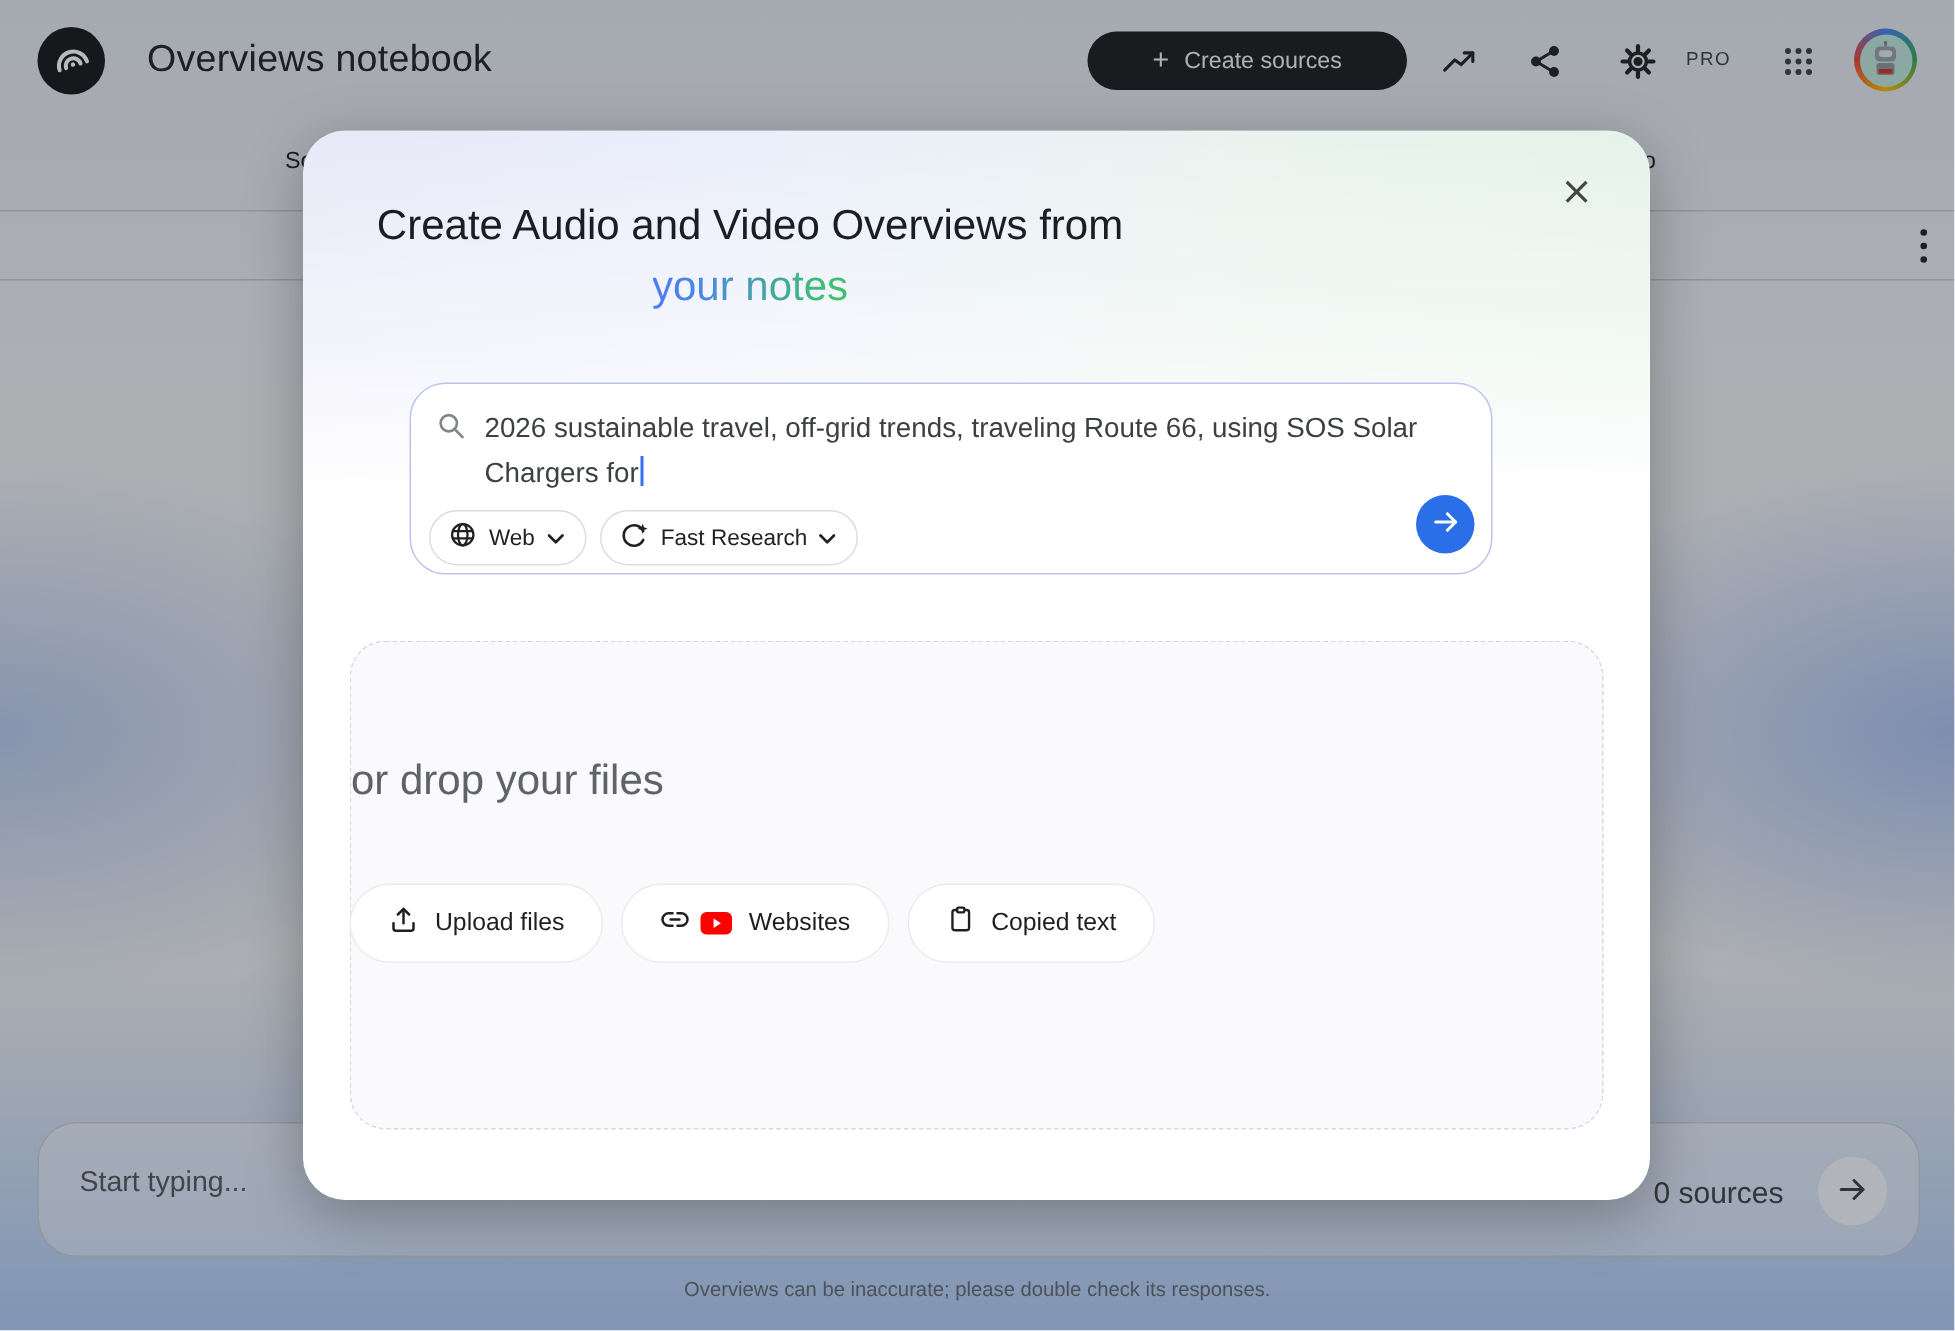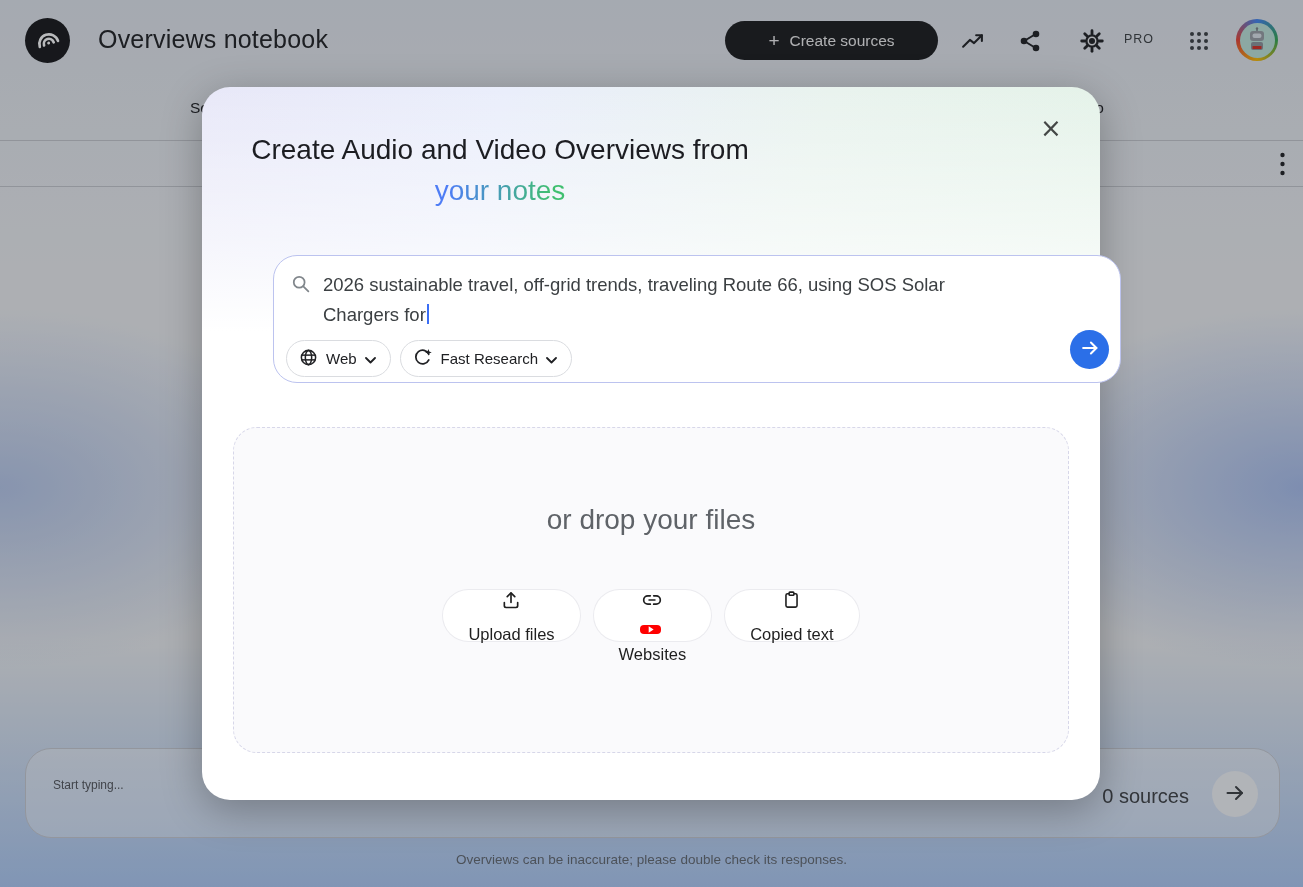--- a/index.html
+++ b/index.html
@@ -32,21 +32,21 @@
     background:conic-gradient(#4285f4, #34a853, #fbbc04, #ea4335, #4285f4);
     display:flex; align-items:center; justify-content:center; }
   .avatar-inner { width:35px; height:35px; border-radius:50%; background:#bfe5dc; display:flex; align-items:center; justify-content:center; overflow:hidden; }
 
   .tab-label { position:absolute; top:99px; font-size:15.5px; font-weight:500; color:#202124; }
   .rule { position:absolute; left:0; width:100%; height:0; border-top:1px solid #c6c9cf; }
   .kebab { position:absolute; left:1272px; top:150px; width:20px; height:28px; display:flex; align-items:center; justify-content:center; cursor:pointer; }
 
   .bottom-bar { position:absolute; left:25px; top:748px; width:1255px; height:90px; border-radius:26px;
     background:rgba(255,255,255,0.38); border:1px solid #c9ccd3; }
-  .start-typing { position:absolute; left:27px; top:29px; font-size:12px; color:#53565c; }
+  .start-typing { position:absolute; left:27px; top:29px; font-size:19px; color:#53565c; }
   .sources-count { position:absolute; right:90px; top:36px; font-size:20px; color:#3f4246; }
   .send-circle { position:absolute; right:21px; top:22px; width:46px; height:46px; border-radius:50%;
     background:#f4f6f9; border:none; display:flex; align-items:center; justify-content:center; cursor:pointer; }
 
   .footer-text { position:absolute; top:852px; left:0; width:100%; text-align:center; font-size:13.5px; color:#646a72; }
 
   
   .modal { position:absolute; z-index:10; left:202px; top:87px; width:898px; height:713px; border-radius:28px;
     background:
       linear-gradient(180deg, rgba(255,255,255,0) 0px, rgba(255,255,255,0.55) 150px, #ffffff 245px),
@@ -55,41 +55,41 @@
     box-shadow:0 10px 40px rgba(0,0,0,0.28);
   }
   .modal-close { position:absolute; right:34px; top:26px; width:30px; height:30px; border:none; background:transparent;
     font-size:26px; line-height:30px; color:#444746; cursor:pointer; font-family:"DejaVu Sans", sans-serif; }
 
   .modal-title { position:absolute; left:27px; top:42px; width:542px; text-align:center;
     font-size:28px; line-height:41px; color:#1c1d22; font-weight:400; }
   .grad-text { background:linear-gradient(90deg, #4e7df5 10%, #3fbf6f 90%);
     -webkit-background-clip:text; background-clip:text; color:transparent; }
 
-  .search-box { position:absolute; left:71px; top:168px; width:848px; height:128px; background:#fff;
+  .search-box { position:absolute; left:71px; top:168px; width:722px; height:128px; background:#fff;
     border:1.5px solid #bcc3ef; border-radius:24px; padding:14px 16px 12px 16px; }
   .query-row { display:flex; align-items:flex-start; gap:12px; }
   .query-row .mag { margin-top:3px; flex:0 0 auto; }
   .query-text { width:640px; font-size:18.5px; line-height:30px; color:#3c4043; }
   .caret { display:inline-block; width:2px; height:20px; background:#3b6ef5; vertical-align:-3px; margin-left:1px; }
   .chip-row { display:flex; gap:9px; margin-top:10px; margin-left:-4px; }
   .chip { display:flex; align-items:center; gap:8px; height:37px; padding:0 14px 0 12px; background:#fff;
     border:1px solid #dadce0; border-radius:19px; font-size:15px; font-weight:500; color:#202124; cursor:pointer; }
   .submit-circle { position:absolute; right:11px; bottom:13px; width:39px; height:39px; border-radius:50%;
     background:#2b6fe8; border:none; display:flex; align-items:center; justify-content:center; cursor:pointer; }
 
   .dropzone { position:absolute; left:31px; top:340px; width:836px; height:326px; background:#fafafc;
-    border:1.5px dashed #d7d7e9; border-radius:24px; display:flex; flex-direction:column; align-items:center; }
+    border:1.5px dashed #d7d7e9; border-radius:24px; display:flex; flex-direction:column; }
   .dz-heading { margin-top:76px; font-size:28px; color:#5f6368; }
   .dz-sub { margin-top:12px; font-size:16.5px; color:#5f6368; }
   .dz-sub a { color:#5f6368; text-decoration:underline; cursor:pointer; }
   .dz-buttons { display:flex; gap:14px; margin-top:54px; }
   .dz-btn { display:flex; align-items:center; gap:11px; height:51px; padding:0 25px; border-radius:26px;
     background:#fff; border:none; box-shadow:0 0 0 1px #ebebef; font-size:16.5px; color:#1f1f1f; font-weight:500;
-    font-family:"Liberation Sans", sans-serif; cursor:pointer;flex-direction:column; }
+    font-family:"Liberation Sans", sans-serif; cursor:pointer; }
   .yt-badge { width:21px; height:15px; background:#ff0000; border-radius:4px; display:flex; align-items:center; justify-content:center; margin-left:-4px; }
 </style>
 </head>
 <body>
 
 <div id="stage">
 
   <div class="backdrop">
 
     <div class="topbar">

